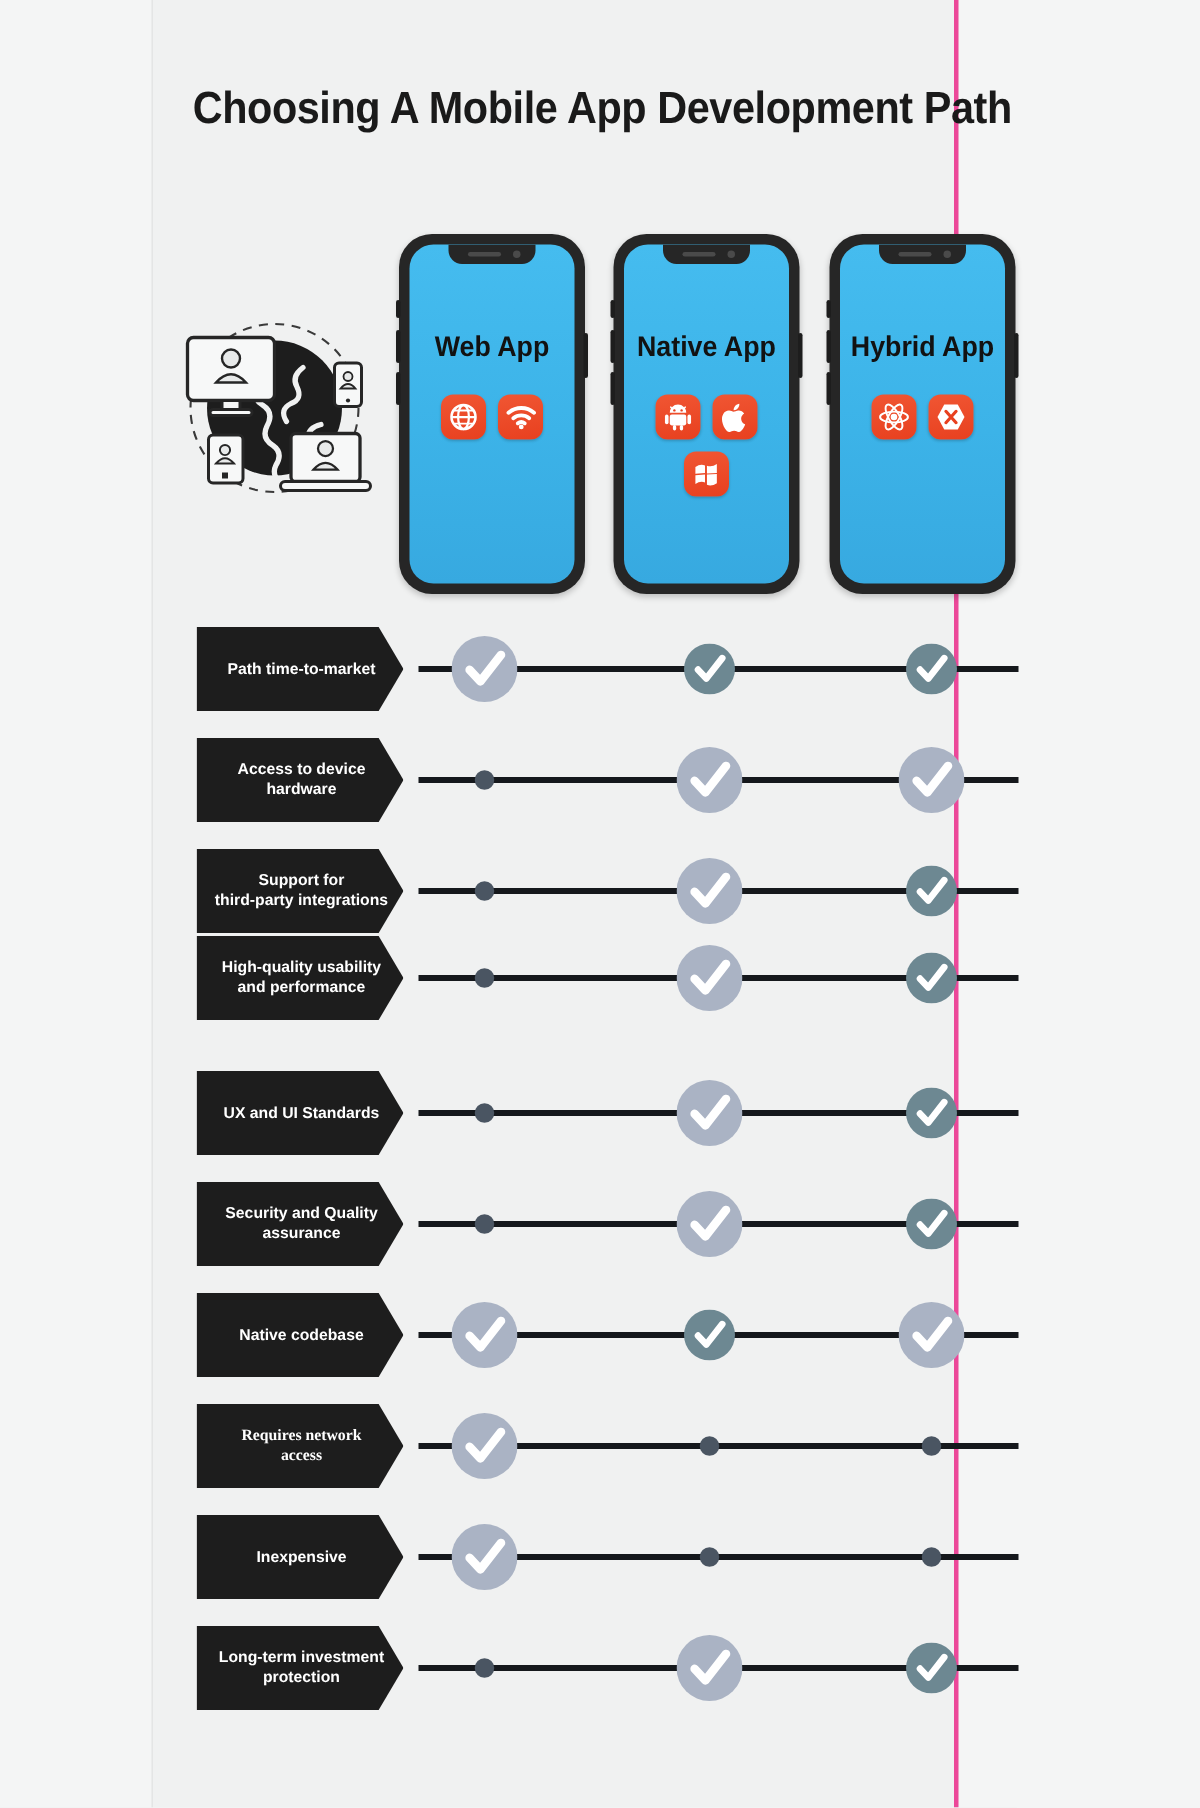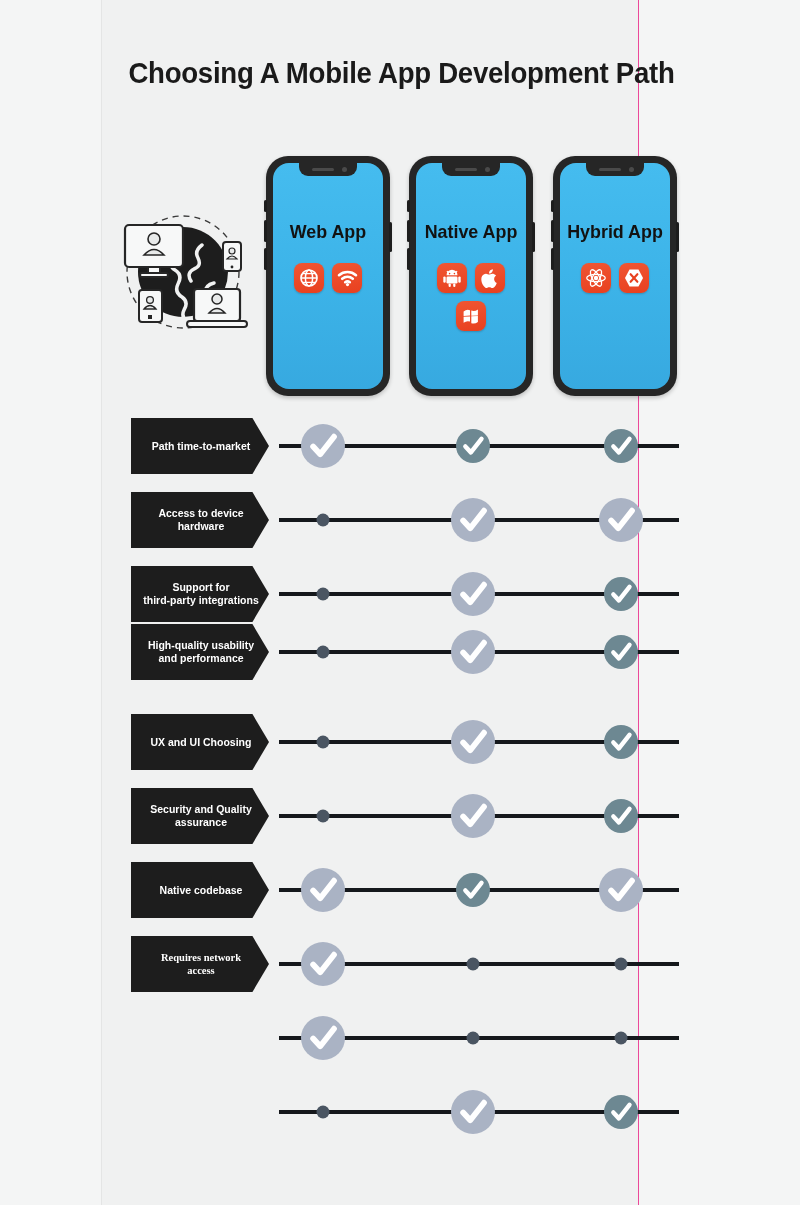--- a/index.html
+++ b/index.html
@@ -7,21 +7,21 @@
     width:800px;height:1205px;
     background:#f4f5f5;
     font-family:"Liberation Sans", sans-serif;
     overflow:hidden;
     position:relative;
   }
   #canvas{
     position:absolute;left:101px;top:0;width:538px;height:1205px;
     background:#f0f1f1;
     border-left:1px solid #e4e5e5;
-    border-right:1px solid #ec4899;
+    border-right:3px solid #ec4899;
     box-sizing:border-box;
     padding-left:48px;
   }
 
   
   #title{
     position:absolute;left:0;top:56px;width:599px;
     text-align:center;
     font-family:"Liberation Sans Narrow","Liberation Sans",sans-serif;
     font-weight:bold;
@@ -373,21 +373,21 @@
           <div class="mk-circle">
             <svg width="34" height="34" viewBox="0 0 40 40">
               <circle cx="20" cy="20" r="20" fill="#6d8892"></circle>
               <path d="M11 20.5 L17.5 27.5 L30 11.5" fill="none" stroke="#ffffff" stroke-width="5.2" stroke-linecap="round" stroke-linejoin="round"></path>
             </svg>
           </div>
         </div>
       </div>
       <div class="row" style="top: 714px;">
         <div class="label">
-          <span>UX and UI Choosing</span>
+          <span>UX and UI Standards</span>
         </div>
         <div class="track" style="background: rgb(21, 24, 28);"></div>
         <div class="marker col0">
           <div class="mk-dot" style="background: rgb(74, 85, 98);"></div>
         </div>
         <div class="marker col1">
           <div class="mk-circle">
             <svg width="44" height="44" viewBox="0 0 40 40">
               <circle cx="20" cy="20" r="20" fill="#aab3c4"></circle>
               <path d="M11 20.5 L17.5 27.5 L30 11.5" fill="none" stroke="#ffffff" stroke-width="5.2" stroke-linecap="round" stroke-linejoin="round"></path>
@@ -472,37 +472,43 @@
           </div>
         </div>
         <div class="marker col1">
           <div class="mk-dot" style="background: rgb(74, 85, 98);"></div>
         </div>
         <div class="marker col2">
           <div class="mk-dot" style="background: rgb(74, 85, 98);"></div>
         </div>
       </div>
       <div class="row" style="top: 1010px;">
+        <div class="label">
+          <span>Inexpensive</span>
+        </div>
         <div class="track" style="background: rgb(21, 24, 28);"></div>
         <div class="marker col0">
           <div class="mk-circle">
             <svg width="44" height="44" viewBox="0 0 40 40">
               <circle cx="20" cy="20" r="20" fill="#aab3c4"></circle>
               <path d="M11 20.5 L17.5 27.5 L30 11.5" fill="none" stroke="#ffffff" stroke-width="5.2" stroke-linecap="round" stroke-linejoin="round"></path>
             </svg>
           </div>
         </div>
         <div class="marker col1">
           <div class="mk-dot" style="background: rgb(74, 85, 98);"></div>
         </div>
         <div class="marker col2">
           <div class="mk-dot" style="background: rgb(74, 85, 98);"></div>
         </div>
       </div>
       <div class="row" style="top: 1084px;">
+        <div class="label">
+          <span>Long-term investment<br>protection</span>
+        </div>
         <div class="track" style="background: rgb(21, 24, 28);"></div>
         <div class="marker col0">
           <div class="mk-dot" style="background: rgb(74, 85, 98);"></div>
         </div>
         <div class="marker col1">
           <div class="mk-circle">
             <svg width="44" height="44" viewBox="0 0 40 40">
               <circle cx="20" cy="20" r="20" fill="#aab3c4"></circle>
               <path d="M11 20.5 L17.5 27.5 L30 11.5" fill="none" stroke="#ffffff" stroke-width="5.2" stroke-linecap="round" stroke-linejoin="round"></path>
             </svg>

